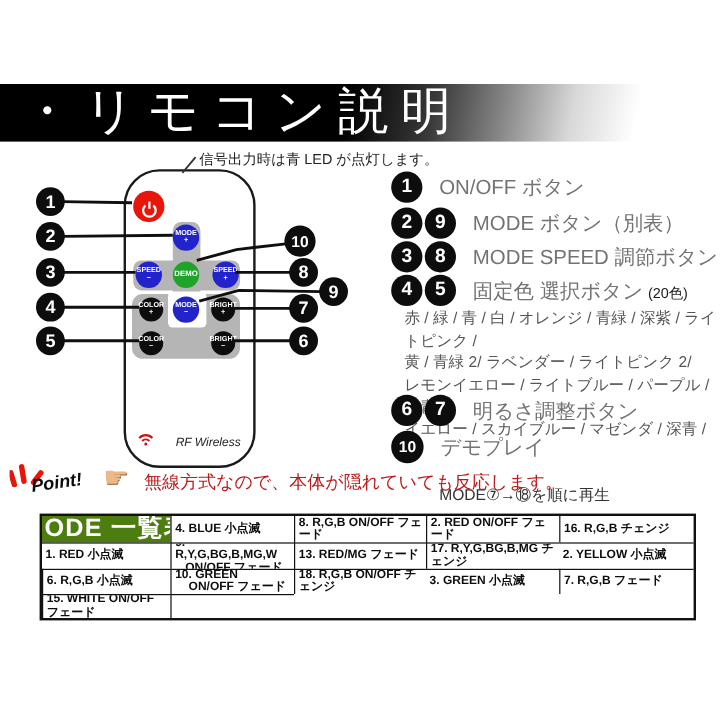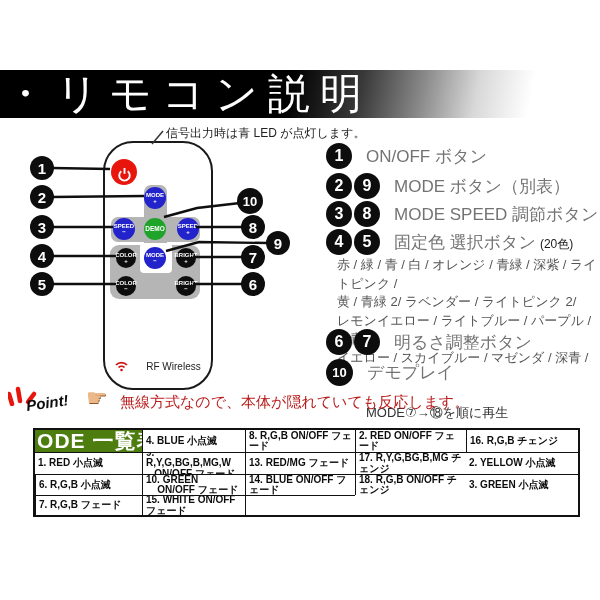--- a/index.html
+++ b/index.html
@@ -4,43 +4,43 @@
 <style>
   html,body{margin:0;padding:0;}
   body{width:600px;height:600px;position:relative;background:#fff;overflow:hidden;
        font-family:"Liberation Sans","DejaVu Sans",sans-serif;color:#111;}
   .abs{position:absolute;}
 
   
   .banner{left:0;top:70px;width:600px;height:48px;
     background:linear-gradient(101deg,#000 0%,#000 48%,#3a3a3a 60%,#8a8a8a 70%,#d8d8d8 79%,#fff 88%);
     display:flex;align-items:center;}
-  .banner h1{margin:0;padding:0 0 0 4px;font-family:"Liberation Serif","DejaVu Serif",serif;
+  .banner h1{margin:0;padding:0 0 0 18px;font-family:"Liberation Serif","DejaVu Serif",serif;
     font-weight:normal;font-size:42px;letter-spacing:10px;color:#fff;line-height:48px;white-space:nowrap;}
 
   
   .led-note{left:166px;top:125px;font-size:12px;color:#222;white-space:nowrap;}
 
   
   .remote{left:103px;top:141px;width:106px;height:245px;background:#fff;
     border:2.5px solid #1a1a1a;border-radius:30px;}
   .pad{position:absolute;background:#b5b5b5;}
   .pad.v{left:39px;top:42px;width:23px;height:85px;border-radius:7px;}
   .pad.h{left:6px;top:74px;width:89px;height:25px;border-radius:7px;}
   .pad.low{left:5px;top:102px;width:90px;height:54px;border-radius:9px;}
   .pad.notch{left:35px;top:100px;width:32px;height:30px;background:#fff;border-radius:4px;}
   .btn{position:absolute;border-radius:50%;display:flex;flex-direction:column;align-items:center;
     justify-content:center;color:#fff;font-weight:bold;font-size:6px;line-height:6.5px;
     text-align:center;white-space:pre-line;letter-spacing:0;}
   .btn.blue{background:#2323cc;width:22px;height:22px;}
   .btn.green{background:#1fa32a;width:22px;height:22px;font-size:6.5px;}
   .btn.black{background:#0d0d0d;width:20px;height:20px;}
   .btn.power{background:#e8150c;width:26px;height:26px;left:6px;top:16px;}
-  .brand{position:absolute;left:0;top:218px;width:100%;display:flex;align-items:flex-start;
-    justify-content:center;gap:18px;font-size:10px;color:#222;}
+  .brand{position:absolute;left:0;top:218px;width:100%;display:flex;align-items:flex-end;
+    justify-content:center;gap:18px;font-size:10px;color:#222;font-style:italic;}
 
   
   .co{position:absolute;background:#0d0d0d;color:#fff;border-radius:50%;display:flex;
     align-items:center;justify-content:center;font-weight:bold;}
   .co.sm{width:24px;height:24px;font-size:15px;}
   .co.sm2{width:26px;height:26px;font-size:13px;}
 
   
   .lrow{position:absolute;left:326px;display:flex;align-items:center;}
   .lrow .co2{width:26px;height:26px;border-radius:50%;background:#0d0d0d;color:#fff;
@@ -208,20 +208,19 @@
   <div class="cell c0">1. RED 小点滅</div>
   <div class="cell">9. R,Y,G,BG,B,MG,W
    ON/OFF フェード</div>
   <div class="cell">13. RED/MG フェード</div>
   <div class="cell">17. R,Y,G,BG,B,MG チェンジ</div>
 
   <div class="cell c0">2. YELLOW 小点滅</div>
   <div class="cell">6. R,G,B 小点滅</div>
   <div class="cell">10. GREEN
     ON/OFF フェード</div>
-  <div class="cell">14. BLUE ON/OFF フェード</div>
   <div class="cell">18. R,G,B ON/OFF チェンジ</div>
 
   <div class="cell c0">3. GREEN 小点滅</div>
   <div class="cell">7. R,G,B フェード</div>
   <div class="cell">15. WHITE ON/OFF フェード</div>
   <div class="cell"></div>
 </div>
 
 </body></html>

